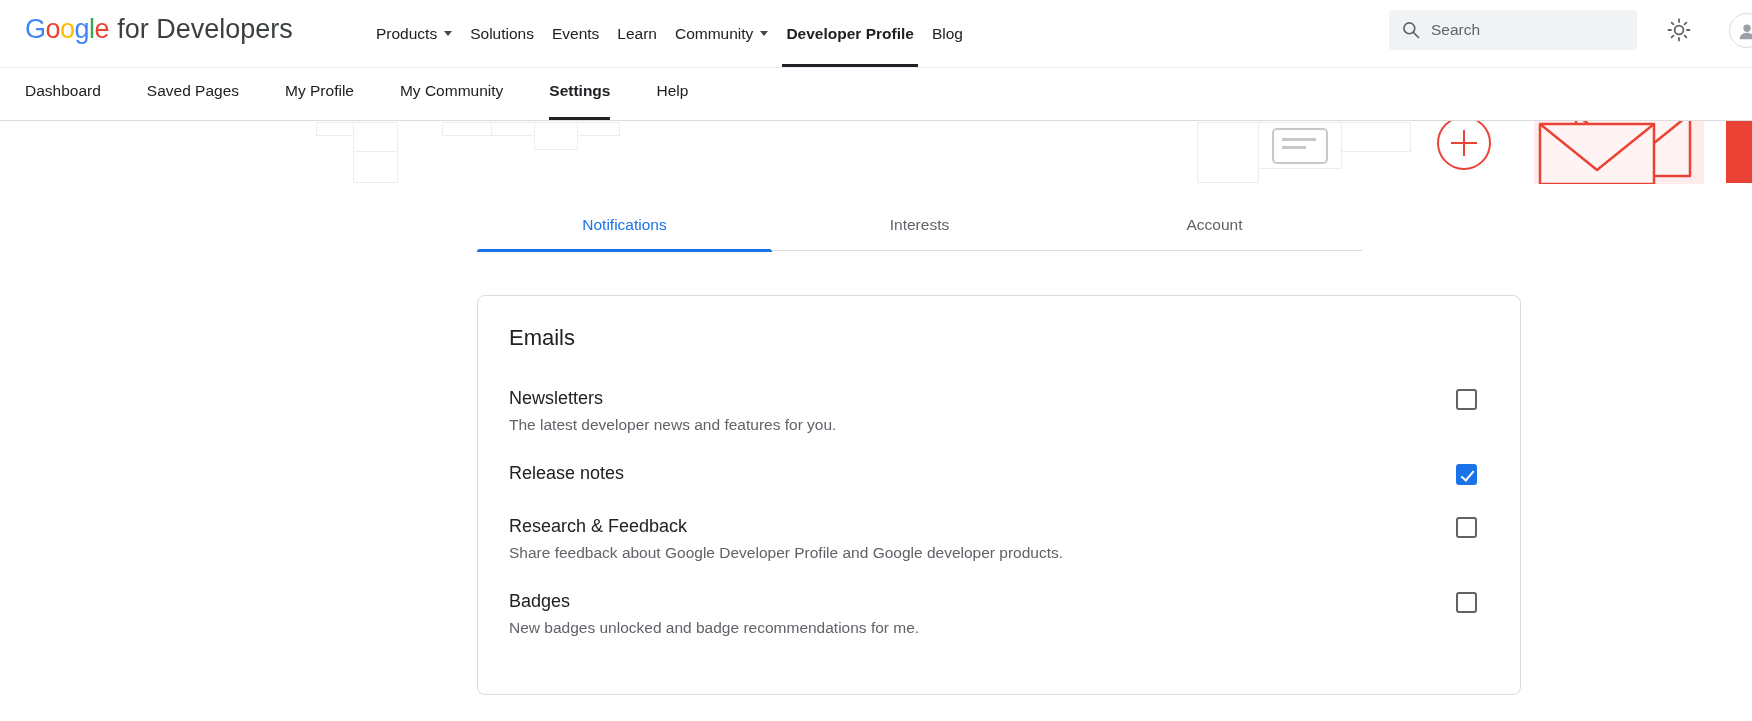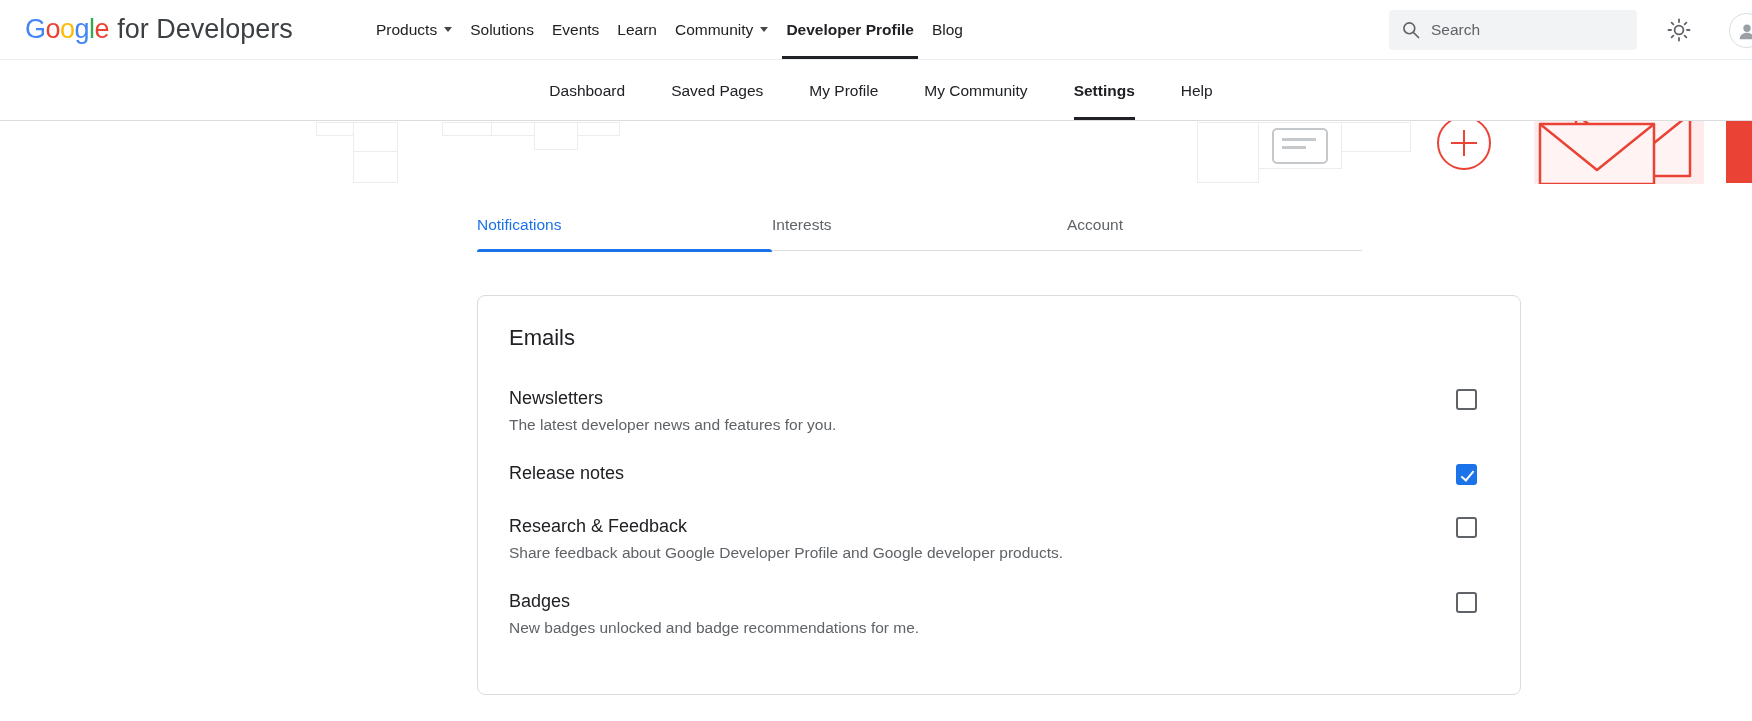--- a/index.html
+++ b/index.html
@@ -1,60 +1,60 @@
 <!DOCTYPE html>
 <html><head>
 <meta charset="utf-8">
 <style>
   * { box-sizing: border-box; margin: 0; padding: 0; }
   body { background: #fff; font-family: "Liberation Sans", "DejaVu Sans", sans-serif; }
   .page { position: relative; width: 1752px; height: 721px; background: #fff; overflow: hidden; color: #202124; }
 
   
-  .topbar { position: absolute; top: 0; left: 0; width: 100%; height: 60px; background: #fff; border-bottom: 1px solid #eceff1; z-index: 5; }
+  .topbar { position: absolute; top: 0; left: 0; width: 100%; height: 68px; background: #fff; border-bottom: 1px solid #eceff1; z-index: 5; }
   .logo { position: absolute; left: 25px; top: 14px; font-size: 27px; cursor: pointer; white-space: nowrap; }
   .logo .lw { font-weight: 500; letter-spacing: -0.5px; }
   .c-blue { color: #4285F4; } .c-red { color: #EA4335; } .c-yellow { color: #FBBC05; } .c-green { color: #34A853; }
   .logo-suffix { color: #3c4043; font-weight: 400; margin-left: 8px; }
 
   .main-nav { position: absolute; left: 376px; top: 0; height: 100%; display: flex; align-items: stretch; gap: 18px; font-size: 15.5px; color: #202124; }
   .nav-item { position: relative; display: flex; align-items: center; cursor: pointer; white-space: nowrap; }
   .nav-item[data-active="true"] { font-weight: 700; }
   .nav-item[data-active="true"]::after { content: ""; position: absolute; left: -4px; right: -4px; bottom: 0; height: 3px; background: #202124; }
   .caret { display: inline-block; width: 0; height: 0; margin-left: 7px; border-left: 4.5px solid transparent; border-right: 4.5px solid transparent; border-top: 5.5px solid #444746; }
 
   .search { position: absolute; right: 115px; top: 10px; width: 248px; height: 40px; background: #f1f3f4; border-radius: 4px; display: flex; align-items: center; padding: 0 12px; cursor: text; }
   .search svg { flex: 0 0 auto; margin-right: 10px; }
   .search input { border: none; outline: none; background: transparent; font-size: 15.5px; color: #202124; width: 100%; font-family: inherit; }
   .search input::placeholder { color: #5f6368; }
 
   .sun-btn { position: absolute; right: 53px; top: 10px; width: 40px; height: 40px; display: flex; align-items: center; justify-content: center; cursor: pointer; }
   .avatar { position: absolute; right: -12px; top: 13px; width: 35px; height: 35px; border-radius: 50%; border: 1px solid #dadce0; background: #fff; cursor: pointer; display: flex; align-items: center; justify-content: center; overflow: hidden; }
 
   
-  .subnav { position: absolute; top: 61px; left: 0; width: 100%; height: 60px; background: #fff; border-bottom: 1px solid #dadce0; display: flex; align-items: stretch; gap: 46px; padding-left: 10px; font-size: 15.5px; z-index: 4; justify-content: center; }
+  .subnav { position: absolute; top: 61px; left: 0; width: 100%; height: 60px; background: #fff; border-bottom: 1px solid #dadce0; display: flex; align-items: stretch; gap: 46px; padding-left: 25px; font-size: 15.5px; z-index: 4; }
   .subnav-item { position: relative; display: flex; align-items: center; cursor: pointer; white-space: nowrap; color: #202124; }
   .subnav-item[data-active="true"] { font-weight: 600; }
   .subnav-item[data-active="true"]::after { content: ""; position: absolute; left: 0; right: 0; bottom: 0; height: 3px; background: #202124; }
 
   
   .banner { position: absolute; top: 122px; left: 0; width: 100%; height: 61px; }
   .deco-box { position: absolute; border: 1.5px solid #ebedef; background: #fff; }
   .doc-icon { position: absolute; left: 1272px; top: 6px; width: 56px; height: 36px; border: 2px solid #c6c9cc; border-radius: 5px; background: #fff; }
   .doc-icon::before { content: ""; position: absolute; left: 8px; top: 8px; width: 34px; height: 2.5px; background: #c6c9cc; }
   .doc-icon::after { content: ""; position: absolute; left: 8px; top: 16px; width: 24px; height: 2.5px; background: #c6c9cc; }
   .plus-circle { position: absolute; left: 1437px; top: -6px; width: 54px; height: 54px; border: 2.5px solid #ea4335; border-radius: 50%; background: #fff; }
   .plus-circle::before { content: ""; position: absolute; left: 12px; top: 23.5px; width: 26px; height: 2.5px; background: #ea4335; }
   .plus-circle::after { content: ""; position: absolute; left: 23.5px; top: 12px; width: 2.5px; height: 26px; background: #ea4335; }
   .envelopes { position: absolute; left: 1534px; top: -10px; }
   .red-bar { position: absolute; left: 1726px; top: -10px; width: 26px; height: 71px; background: #ea4335; }
 
   
   .tabs { position: absolute; left: 477px; top: 202px; width: 885px; display: flex; border-bottom: 1px solid #dadce0; }
-  .tab { flex: 1; text-align: left; padding: 14px 0 16px; font-size: 15.5px; color: #5f6368; cursor: pointer; position: relative; }
+  .tab { flex: 1; text-align: center; padding: 14px 0 16px; font-size: 15.5px; color: #5f6368; cursor: pointer; position: relative; }
   .tab[data-active="true"] { color: #1a73e8; font-weight: 500; }
   .tab[data-active="true"]::after { content: ""; position: absolute; left: 0; right: 0; bottom: -2px; height: 3.5px; background: #1a73e8; border-radius: 3px 3px 0 0; }
 
   
   .card { position: absolute; left: 477px; top: 295px; width: 1044px; height: 400px; background: #fff; border: 1px solid #dadce0; border-radius: 8px; padding: 28px 43px 0 31px; }
   .card-title { font-size: 22px; font-weight: 400; color: #202124; line-height: 28px; margin-bottom: 34px; }
   .row { display: flex; justify-content: space-between; align-items: flex-start; margin-bottom: 25px; }
   .row-text { max-width: 720px; }
   .row-title { font-size: 18px; font-weight: 400; color: #202124; line-height: 24px; margin-bottom: 4px; }
   .row-desc { font-size: 15.5px; font-weight: 400; color: #5f6368; line-height: 22px; }

